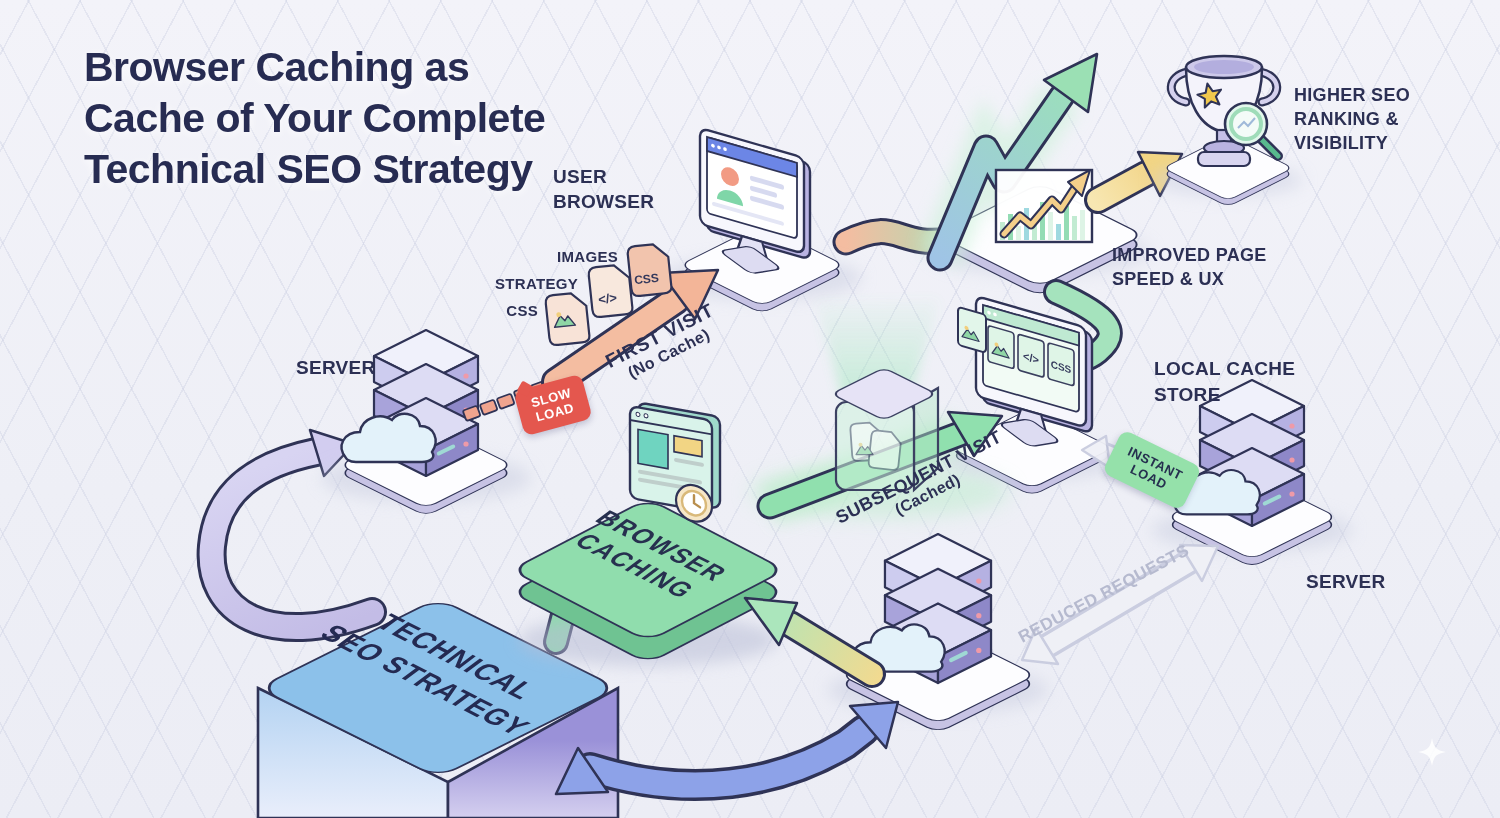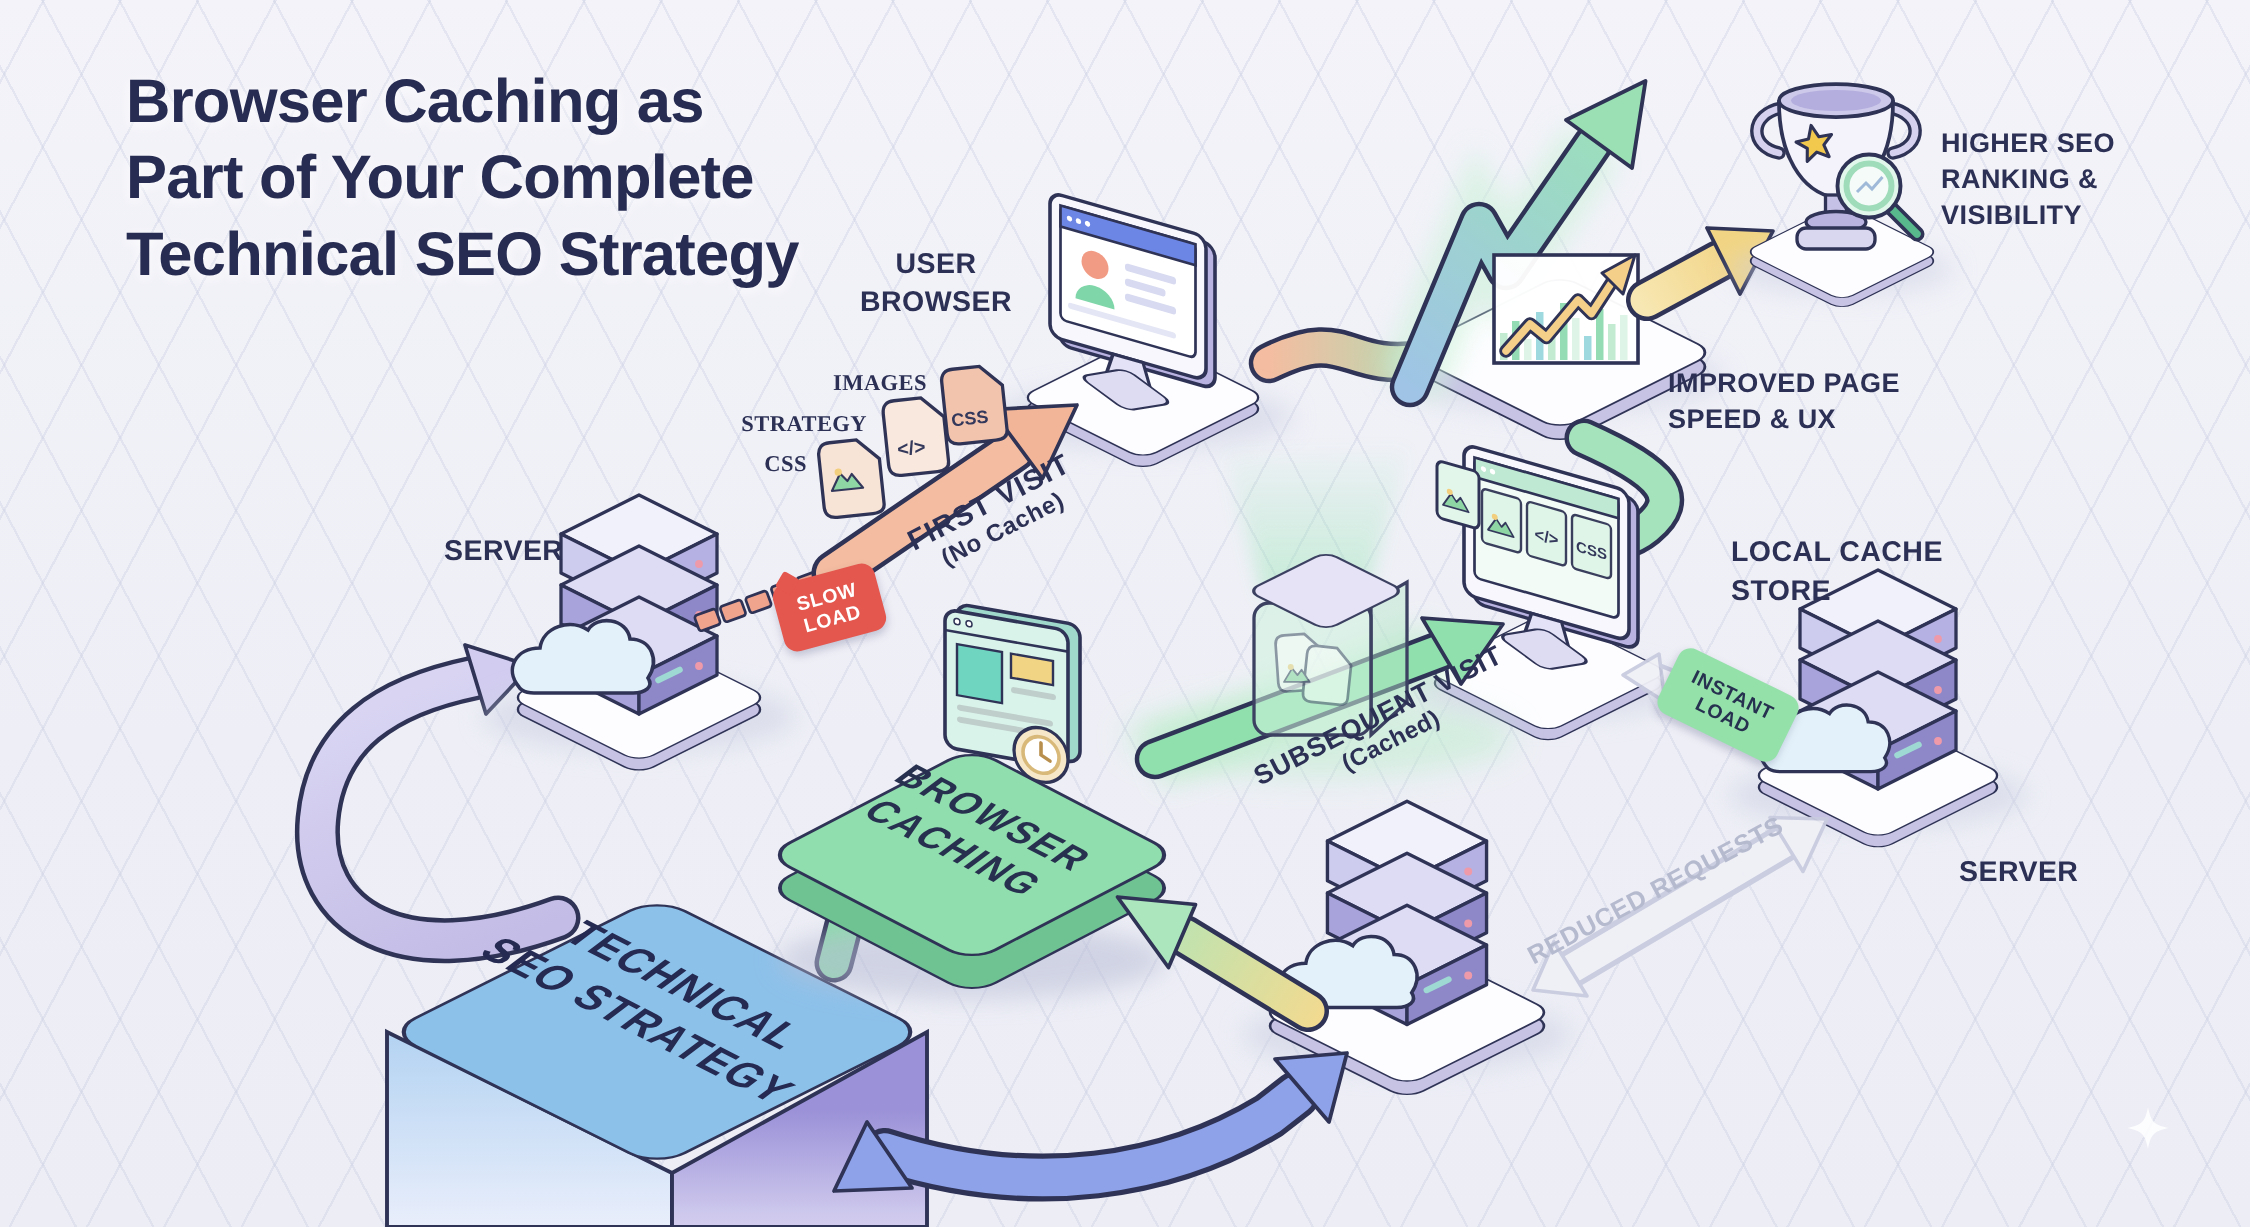--- a/index.html
+++ b/index.html
@@ -7,27 +7,27 @@
          background:linear-gradient(180deg,#f3f3f9 0%,#eeeff6 60%,#ecedf5 100%);}
   .grid{position:absolute;inset:0;pointer-events:none;
     background-image:
       repeating-linear-gradient(62deg, rgba(255,255,255,0) 0 44px, rgba(203,207,226,.38) 44px 45.5px),
       repeating-linear-gradient(-62deg, rgba(255,255,255,0) 0 44px, rgba(203,207,226,.38) 44px 45.5px);}
   svg{position:absolute;left:0;top:0;}
   .lbl{position:absolute;font-weight:bold;color:#2c3054;letter-spacing:.3px;}
   .title{left:52px;top:42px;font-size:41px;line-height:51px;letter-spacing:-.5px;color:#272c52;
          text-shadow:0 2px 8px rgba(255,255,255,.9);}
   .title span{display:block;margin-left:32px;}
-  .user-browser{left:553px;top:164px;width:142px;font-size:19px;line-height:25px;text-align:center;}
+  .user-browser{left:553px;top:164px;width:142px;font-size:19px;line-height:25px;text-align:left;}
   .server-left{left:296px;top:357px;font-size:19px;}
   .server-right{left:1306px;top:571px;font-size:19px;}
   .local-cache{left:1114px;top:356px;font-size:19px;line-height:26px;margin-left:40px;}
   .improved{left:1112px;top:243px;font-size:18px;line-height:24px;}
   .higher{left:1294px;top:83px;font-size:18px;line-height:24px;}
-  .asset{font-size:15px;text-align:right;width:90px;font-family:Liberation Serif, serif;}
+  .asset{font-size:15px;text-align:right;width:90px;}
   .asset.images{left:528px;top:248px;}
   .asset.scripts{left:488px;top:275px;}
   .asset.css{left:448px;top:302px;}
   .first-visit{left:578px;top:324px;width:172px;text-align:center;transform:rotate(-27deg);}
   .first-visit .l1{font-size:19px;letter-spacing:1px;}
   .first-visit .l2{font-size:16px;font-weight:600;letter-spacing:.5px;}
   .subsequent{left:816px;top:466px;width:214px;text-align:center;transform:rotate(-27deg);}
   .subsequent .l1{font-size:18px;letter-spacing:.5px;}
   .subsequent .l2{font-size:16px;font-weight:600;}
   .reduced{left:988px;top:584px;width:232px;text-align:center;transform:rotate(-28deg);
@@ -387,21 +387,21 @@
       <path d="M 590,768 C 690,800 780,784 846,744 L 864,730" fill="none" stroke="#8da2e8" stroke-width="25" stroke-linecap="round"></path>
       <polygon points="556,794 608,792 578,748" fill="#8da2e8" stroke="#2f3356" stroke-width="2.5" stroke-linejoin="round"></polygon>
       <polygon points="898,702 886,748 850,706" fill="#8da2e8" stroke="#2f3356" stroke-width="2.5" stroke-linejoin="round"></polygon>
     </g>
 
     <path d="M1432,738 C1434,748 1436,750 1446,752 C1436,754 1434,756 1432,766 C1430,756 1428,754 1418,752 C1428,750 1430,748 1432,738 Z" fill="#ffffff" opacity=".85"></path>
   </svg>
 
   <div class="lbl title">
     <span>Browser Caching as</span>
-    <span>Part of Your Complete</span>
+    <span>Cache of Your Complete</span>
     <span>Technical SEO Strategy</span>
   </div>
 
   <div class="lbl user-browser">
     <span style="display:block">USER</span>
     <span style="display:block">BROWSER</span>
   </div>
 
   <div class="lbl asset images">IMAGES</div>
   <div class="lbl asset scripts">STRATEGY</div>

